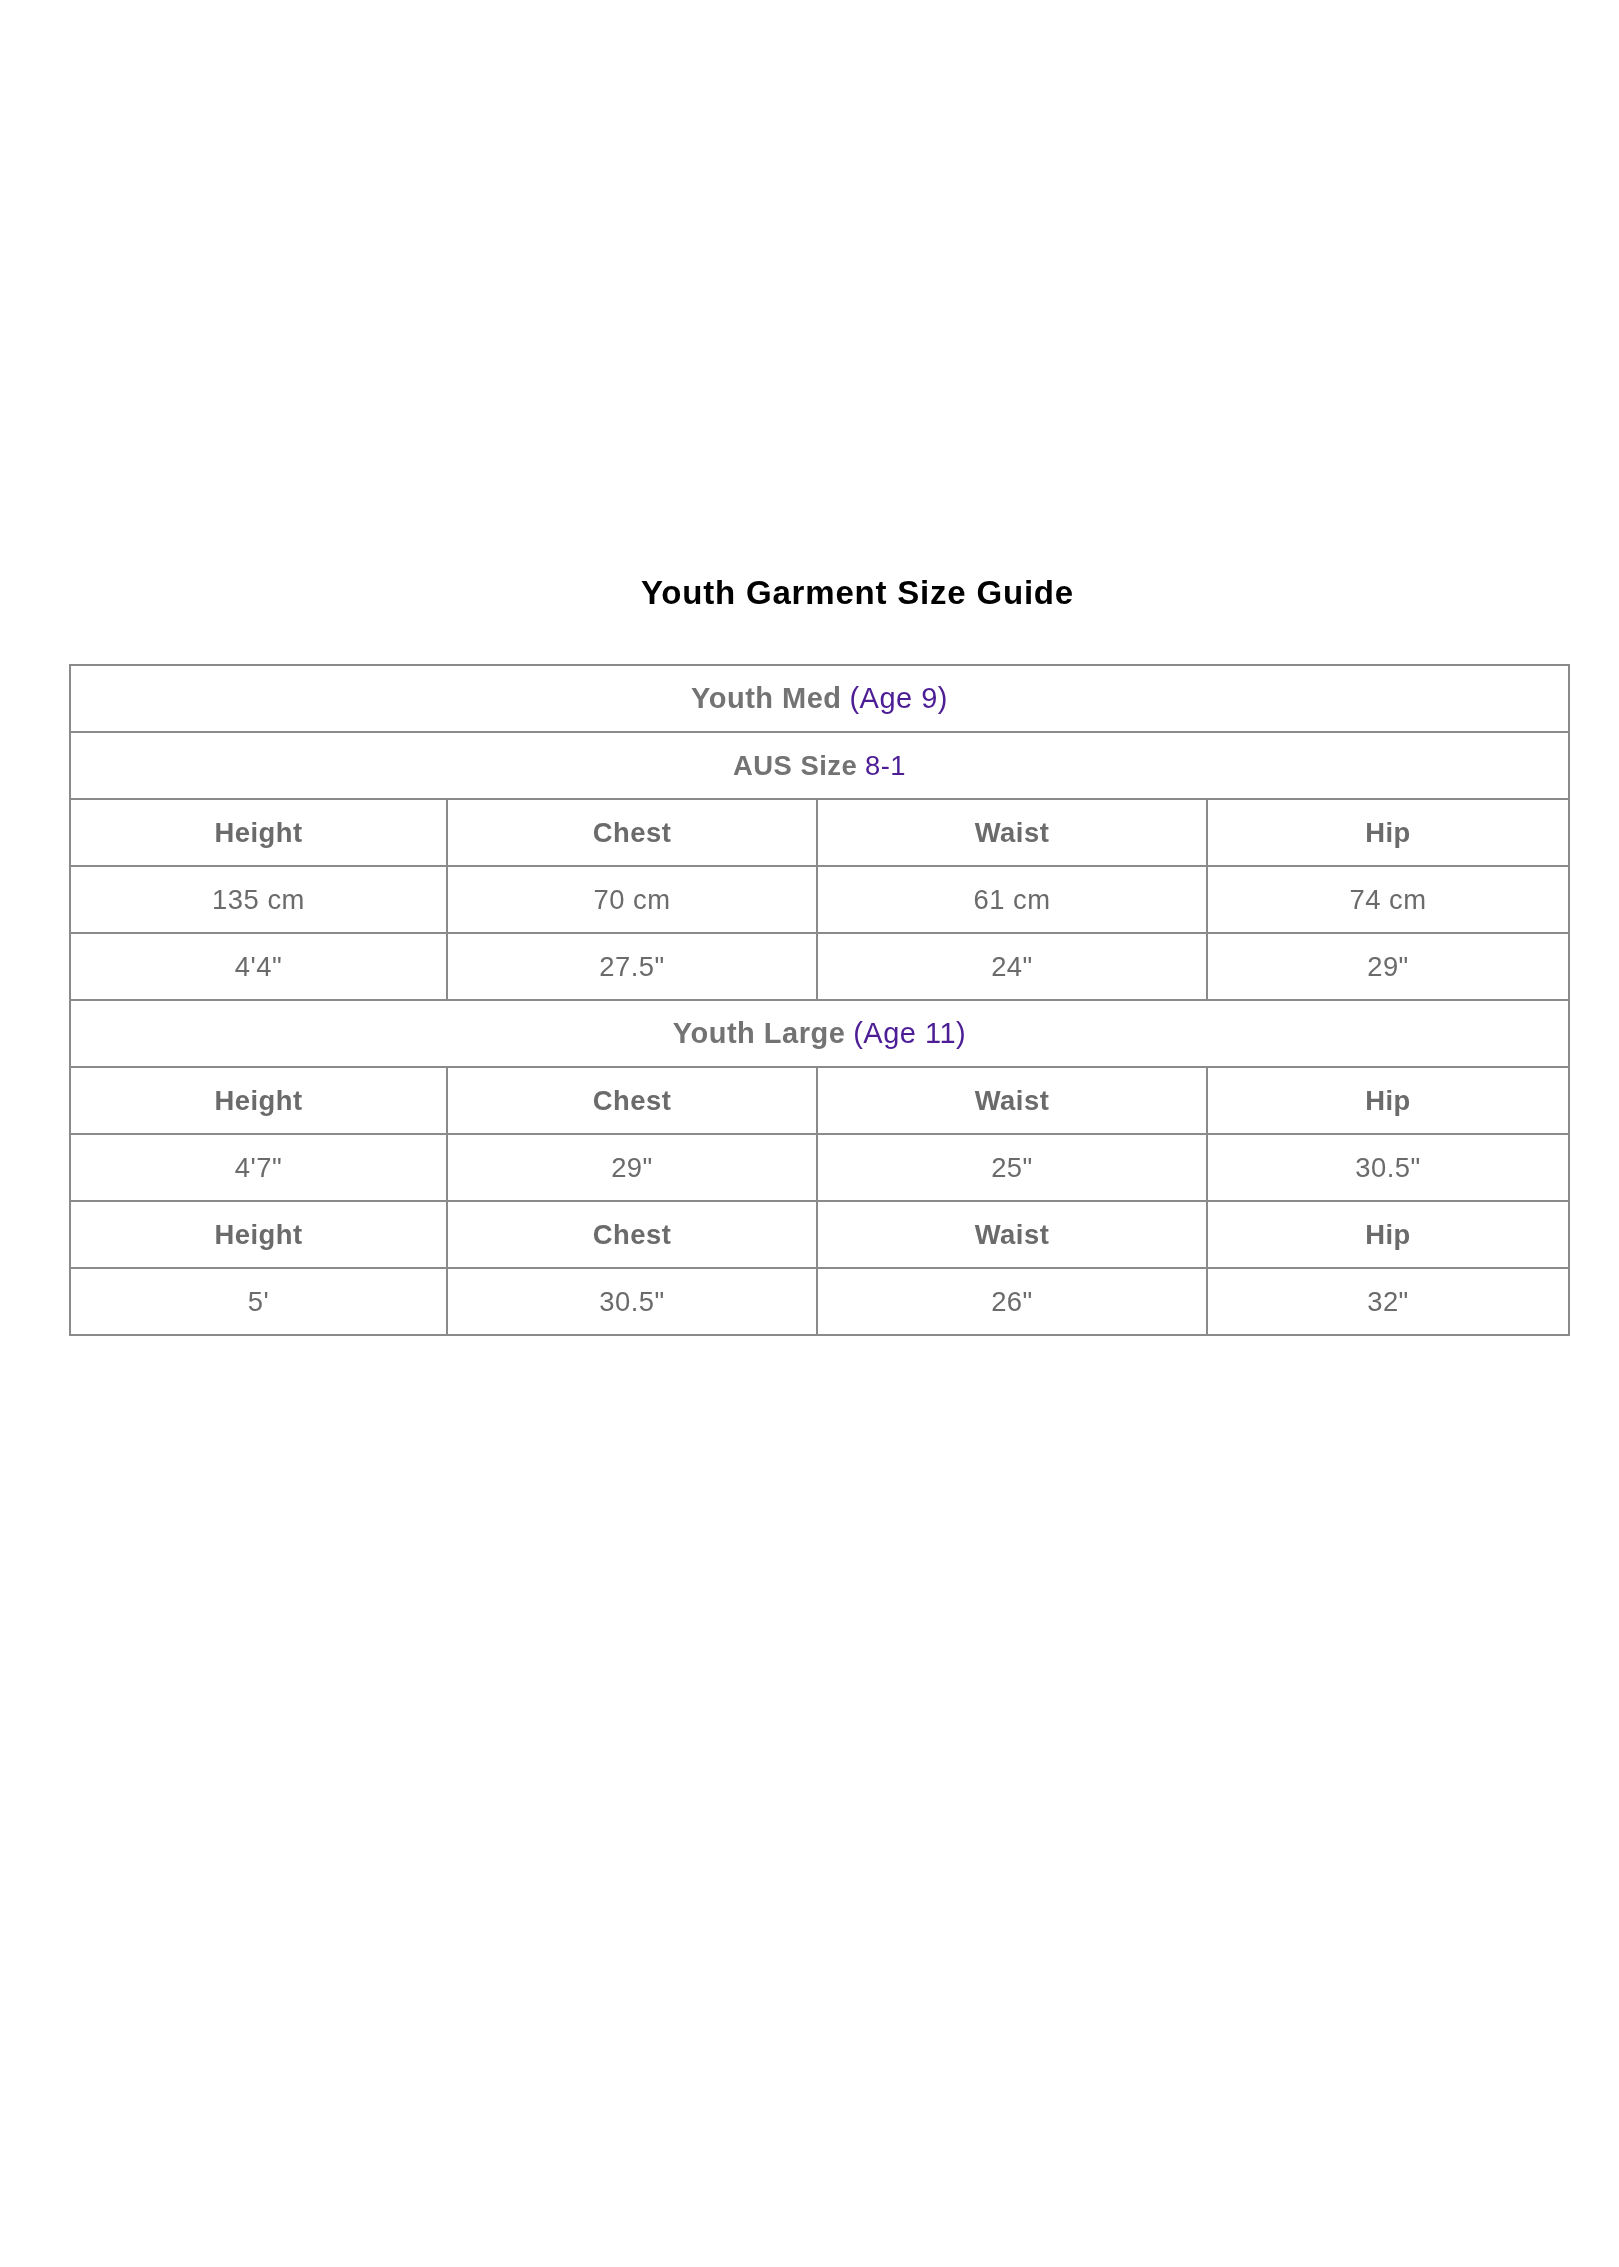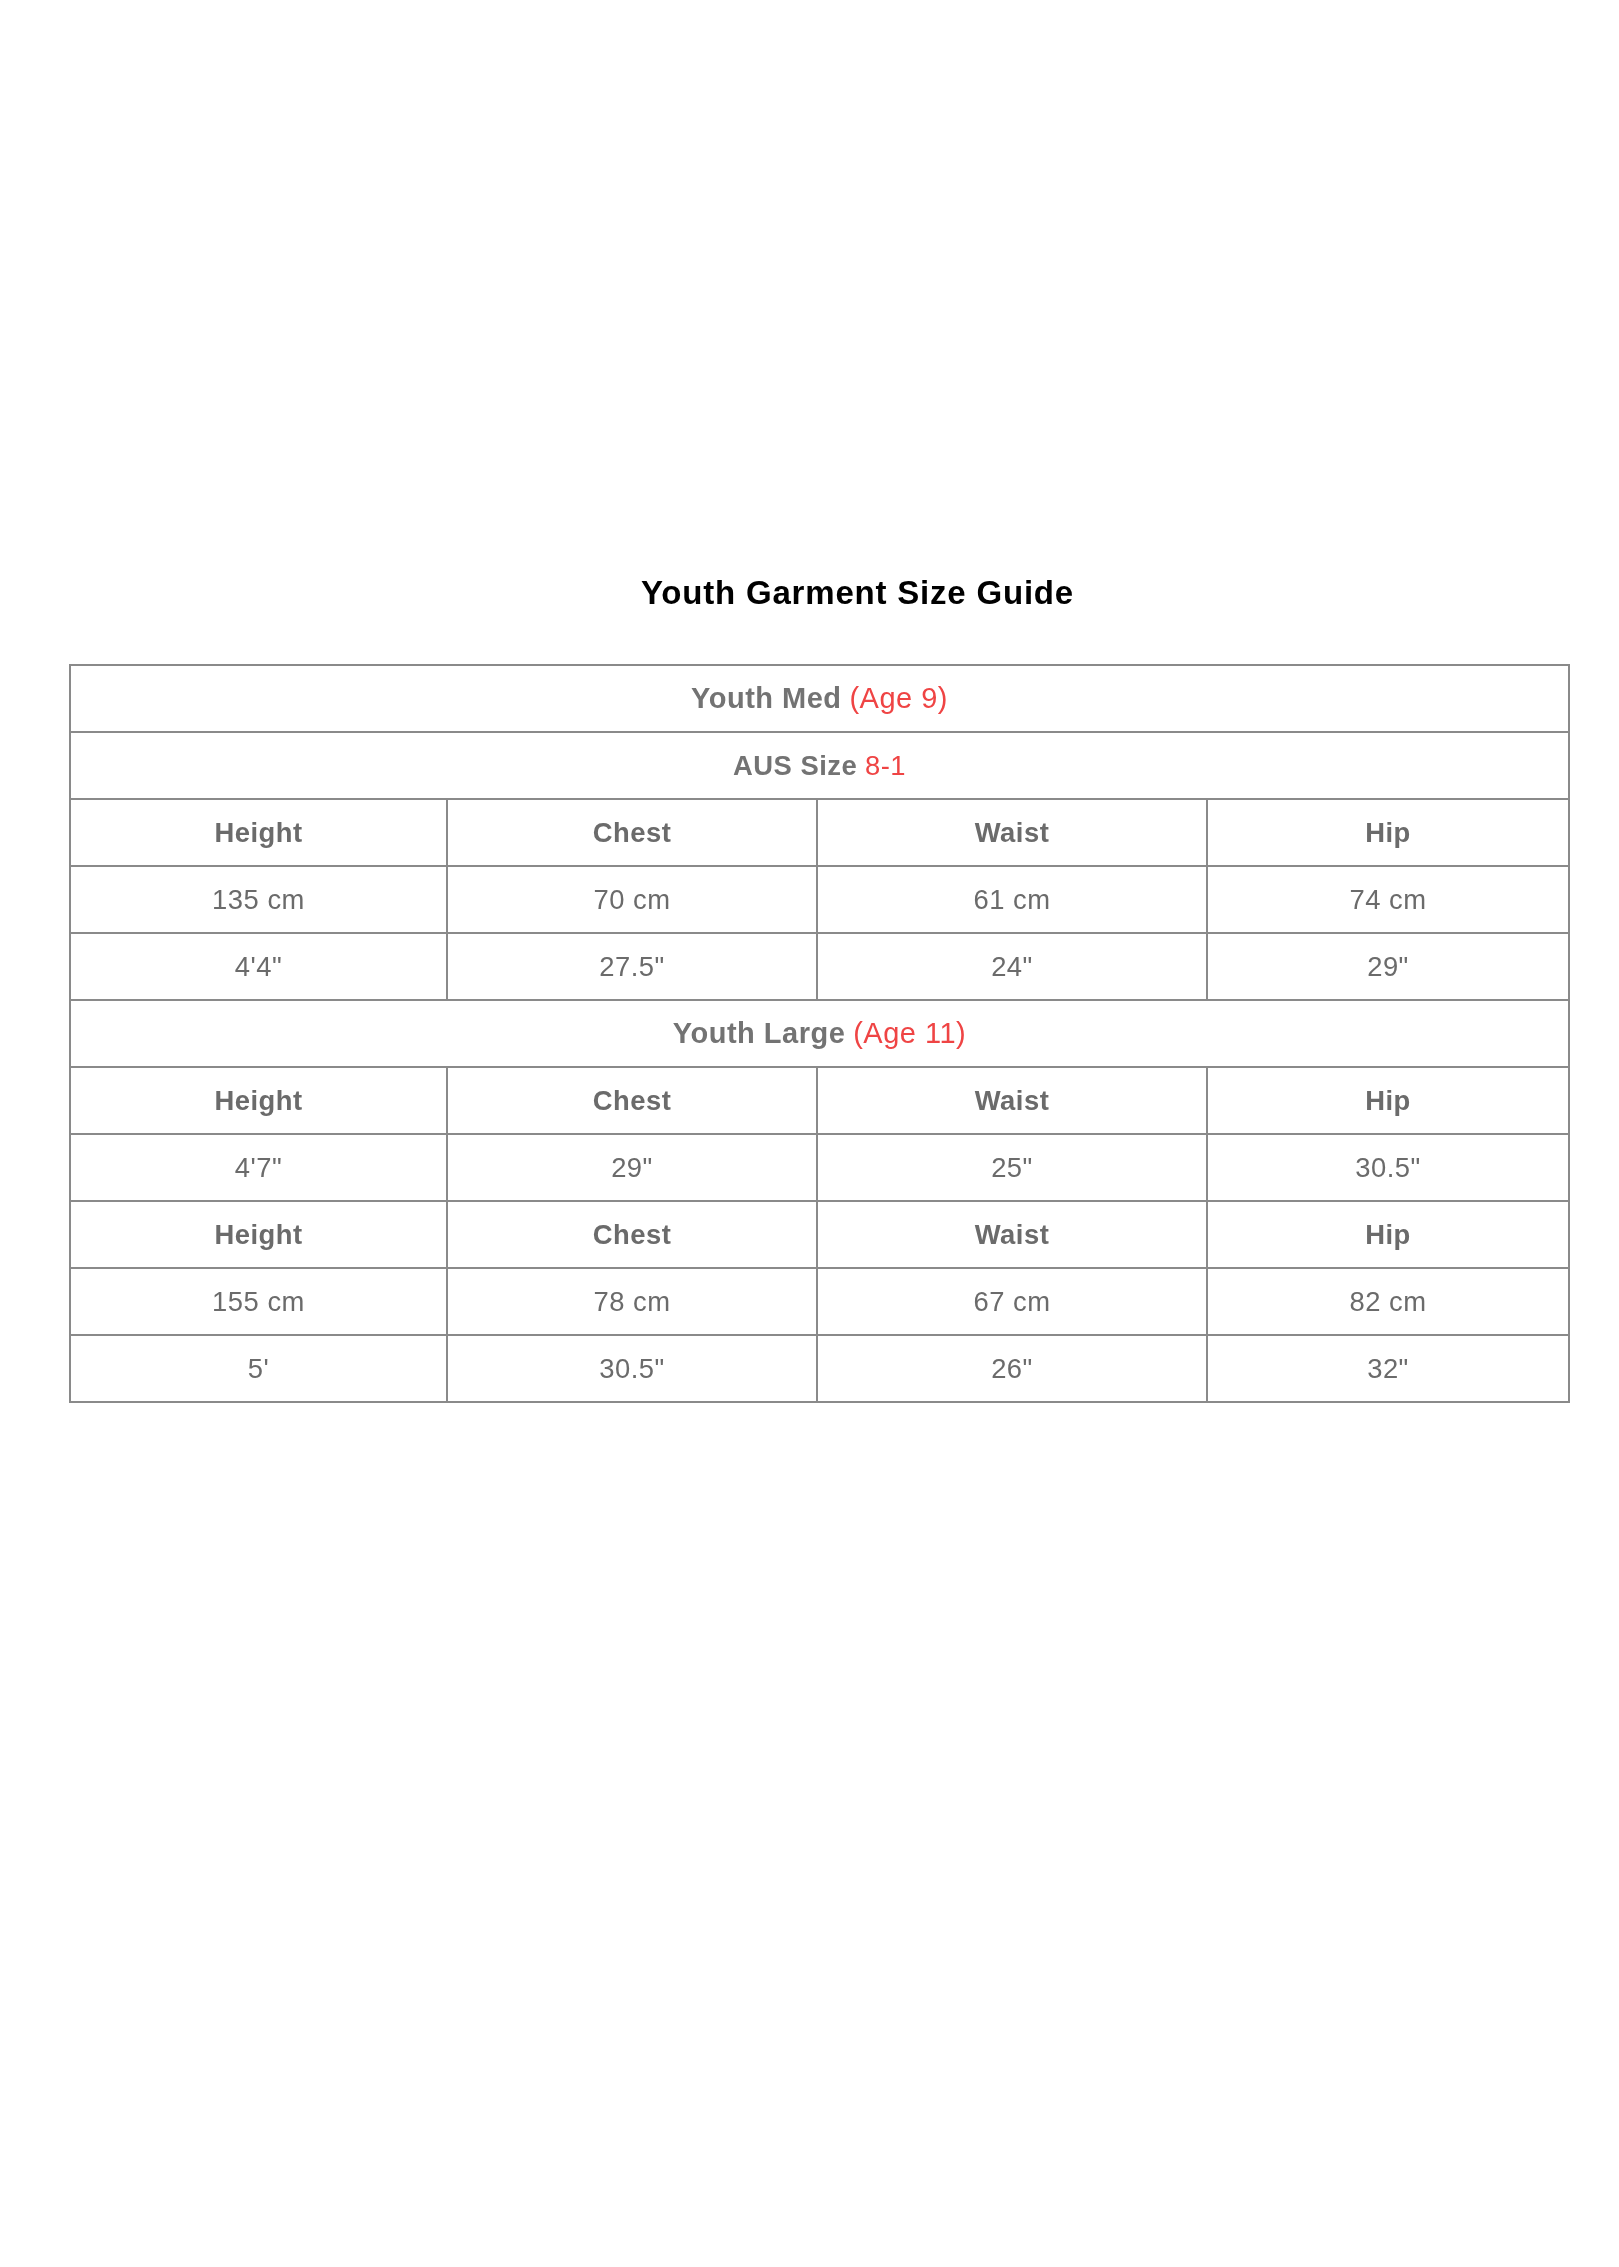--- a/index.html
+++ b/index.html
@@ -50,21 +50,21 @@
   tr.aus-size-row td {
     border-top-width: 2.9px;
     border-bottom-width: 2.9px;
   }
   .bold-part {
     font-weight: 700;
     color: #737373;
   }
   .light-part {
     font-weight: 400;
-    color: #ef4444;
+    color: #4c1d95;
   }
   tr.section-title-row .bold-part { font-size: 29px; }
   tr.section-title-row .light-part { font-size: 29px; }
   .gap { display: inline-block; width: 7.8px; }
   td.col-header {
     font-weight: 700;
     color: #4e4e4e;
   }
   td.data-cell {
     font-weight: 400;
@@ -132,26 +132,20 @@
     <td class="data-cell">30.5"</td>
   </tr>
 
   <tr>
     <td class="col-header">Height</td>
     <td class="col-header">Chest</td>
     <td class="col-header">Waist</td>
     <td class="col-header">Hip</td>
   </tr>
   <tr>
-    <td class="data-cell">155 cm</td>
-    <td class="data-cell">78 cm</td>
-    <td class="data-cell">67 cm</td>
-    <td class="data-cell">82 cm</td>
-  </tr>
-  <tr>
     <td class="data-cell">5'</td>
     <td class="data-cell">30.5"</td>
     <td class="data-cell">26"</td>
     <td class="data-cell">32"</td>
   </tr>
 </tbody>
   </table>
 
 
 </body></html>

